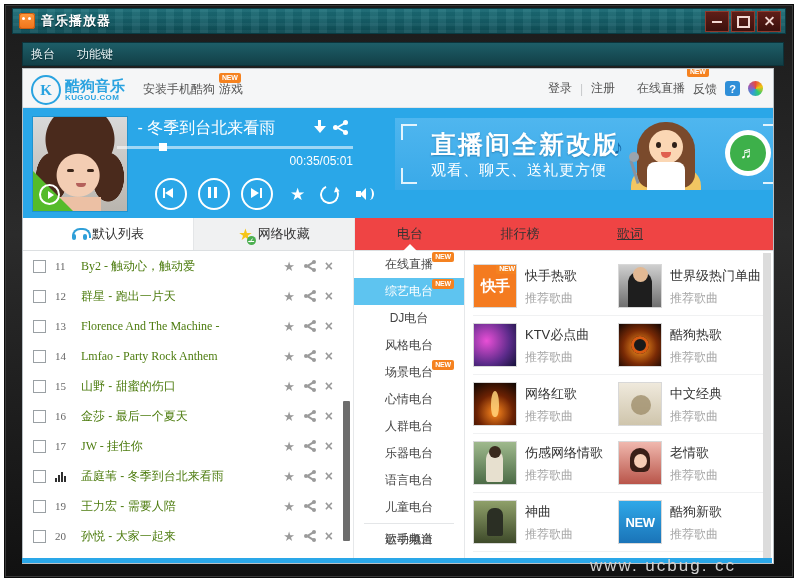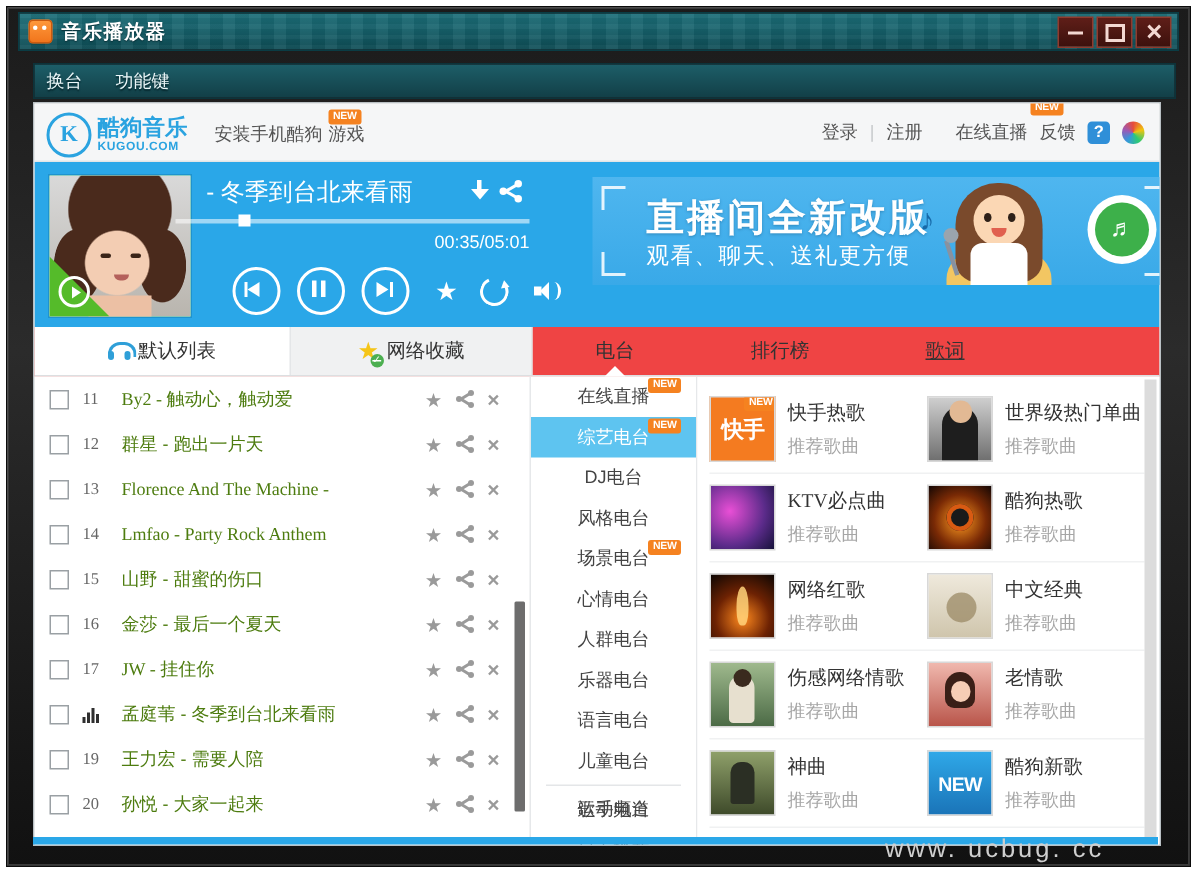--- a/index.html
+++ b/index.html
@@ -225,21 +225,21 @@
   .cat-overlap{position:relative;height:27px;}
   .cat-overlap span{position:absolute;left:0;right:0;text-align:center;font-size:12px;color:#444;top:5px;}
 
   
   .gwrap{padding:6px 10px 0 8px;}
   .grow{display:flex;border-bottom:1px solid #f0f1f2;}
   .gcell{width:50%;display:flex;align-items:center;padding:7px 0;}
   .gthumb{width:42px;height:42px;border:1px solid #d8d8d8;margin-right:8px;flex:0 0 auto;position:relative;overflow:hidden;}
   .gtxt{line-height:1.35;overflow:hidden;}
   .gt1{font-size:13px;color:#333;white-space:nowrap;}
-  .gt1.serif{font-family:Liberation Serif, serif;}
+  .gt1.serif{font-family:Liberation Sans, sans-serif;}
   .gt2{font-size:12px;color:#a6a6a6;white-space:nowrap;}
   .gthumb .nb{position:absolute;top:-1px;right:-2px;z-index:3;}
 
   .th-ks{background:#f47b20;display:flex;align-items:center;justify-content:center;color:#fff;
     font-size:15px;font-weight:bold;font-family:"Liberation Sans",sans-serif;letter-spacing:-1px;}
   .th-world{background:linear-gradient(180deg,#cfcfcf,#6f6f6f);}
   .th-world:after{content:"";position:absolute;left:9px;top:6px;width:24px;height:36px;background:#1e1e1e;
     border-radius:12px 12px 0 0;}
   .th-world:before{content:"";position:absolute;left:14px;top:2px;width:15px;height:15px;border-radius:50%;
     background:#e2b994;z-index:2;}

